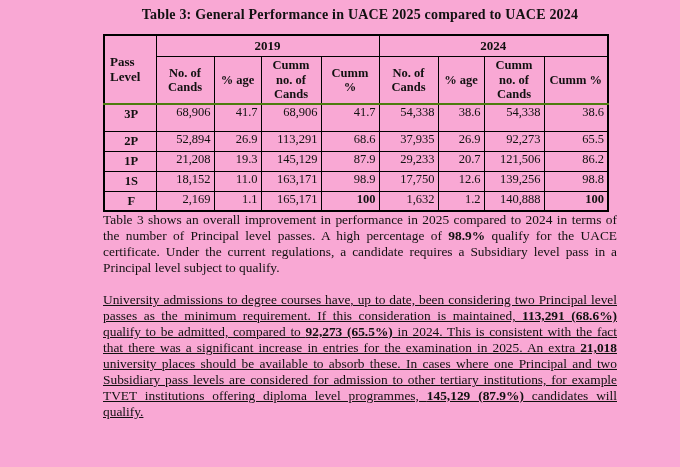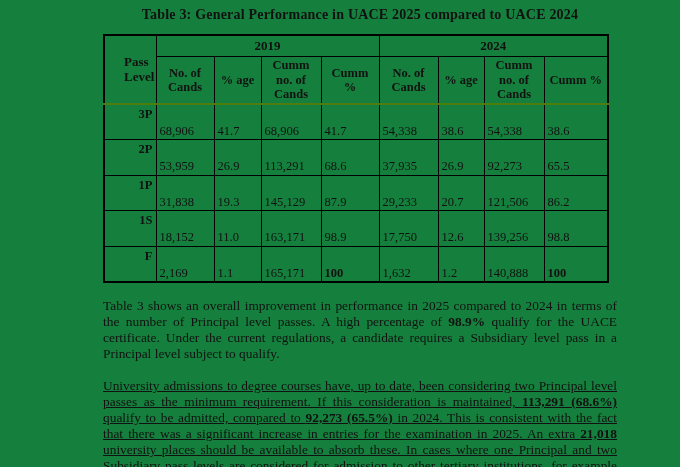--- a/index.html
+++ b/index.html
@@ -4,21 +4,21 @@
 <style>
   html, body {
     margin: 0;
     padding: 0;
     background: #ffffff;
   }
   .page {
     position: relative;
     width: 680px;
     height: 467px;
-    background: #15803d;
+    background: #f9a8d4;
     font-family: "Liberation Serif", "DejaVu Serif", serif;
     color: #111111;
     overflow: hidden;
   }
   .content {
     position: absolute;
     left: 103px;
     top: 7px;
     width: 514px;
   }
@@ -41,41 +41,40 @@
     padding: 1px 3px;
     line-height: 1.15;
     overflow: hidden;
   }
   table.perf .hdr-year th { height: 18px; text-align: center; font-weight: bold; font-size: 13px; }
   table.perf .hdr-sub th { height: 44px; text-align: center; font-weight: bold; vertical-align: middle; }
   table.perf th.pass-level {
     text-align: left;
     vertical-align: middle;
     font-weight: bold;
-    padding-left: 19px;
+    padding-left: 5px;
   }
   table.perf tr.data-row th.row-label {
-    text-align: right;
+    text-align: center;
     vertical-align: top;
     font-weight: bold;
     padding-left: 5px;
     padding-top: 2px;
   }
   table.perf tr.data-row td {
-    text-align: left;
+    text-align: right;
     vertical-align: top;
-    padding-top: 19px;
+    padding-top: 0;
     margin-top: 28px;
   }
   table.perf tr.hdr-sub { border-bottom: 2px solid #4d7c0f; margin-top: 44px; }
   tr.row-tall  { height: 27px; }
   tr.row-norm  { height: 20px; }
   td.b { font-weight: bold; }
   .body-text {
-    margin-top: 15px;
   }
   .body-text p {
     font-size: 13.4px;
     line-height: 16px;
     text-align: justify;
     margin: 0 0 16px 0;
   }
   .body-text p:last-child { margin-bottom: 0; text-decoration: underline; }
   .body-text b { font-weight: bold; }
 </style>
@@ -122,32 +121,32 @@
         <td>41.7</td>
         <td>68,906</td>
         <td>41.7</td>
         <td>54,338</td>
         <td>38.6</td>
         <td>54,338</td>
         <td>38.6</td>
       </tr>
       <tr class="data-row row-norm">
         <th class="row-label">2P</th>
-        <td>53,959</td>
+        <td>52,894</td>
         <td>26.9</td>
         <td>113,291</td>
         <td>68.6</td>
         <td>37,935</td>
         <td>26.9</td>
         <td>92,273</td>
         <td>65.5</td>
       </tr>
       <tr class="data-row row-norm">
         <th class="row-label">1P</th>
-        <td>31,838</td>
+        <td>21,208</td>
         <td>19.3</td>
         <td>145,129</td>
         <td>87.9</td>
         <td>29,233</td>
         <td>20.7</td>
         <td>121,506</td>
         <td>86.2</td>
       </tr>
       <tr class="data-row row-norm">
         <th class="row-label">1S</th>

